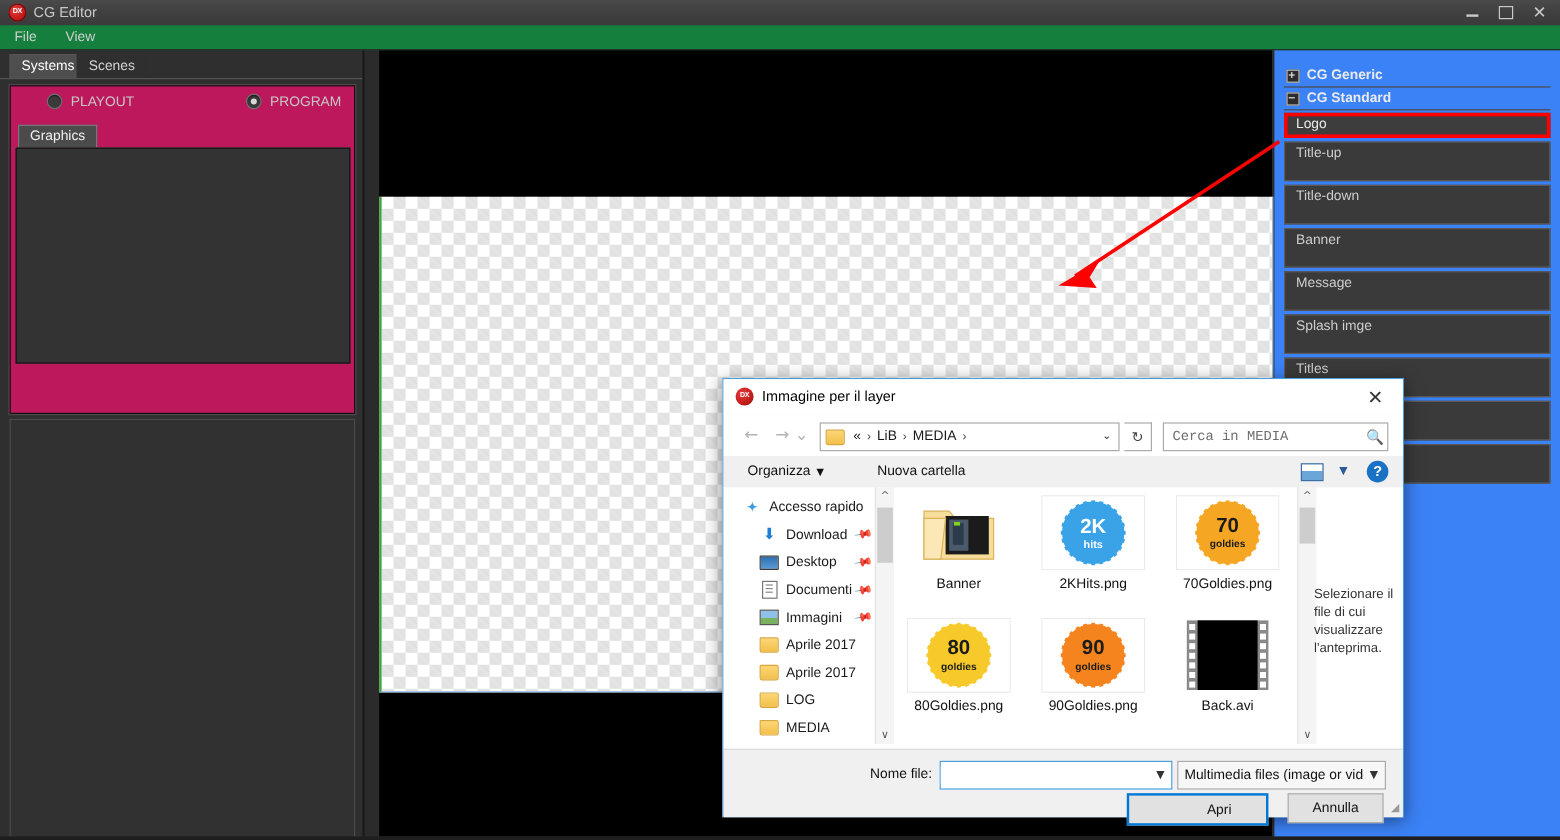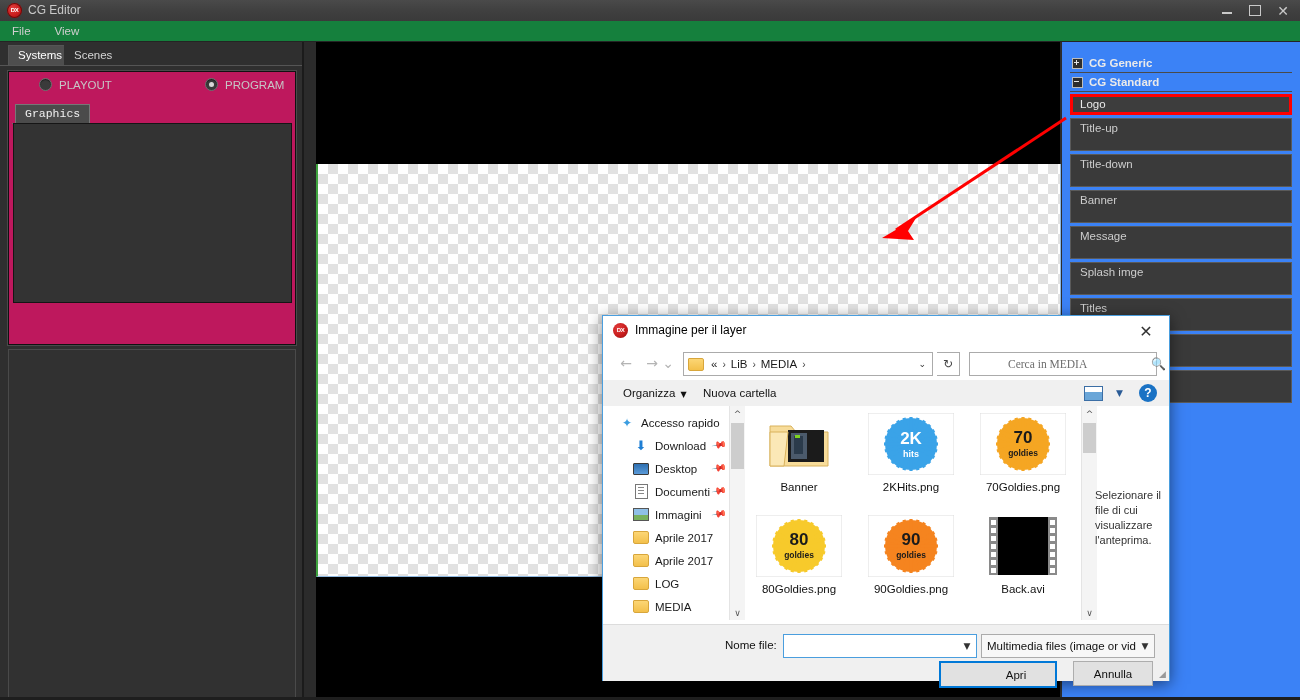--- a/index.html
+++ b/index.html
@@ -42,21 +42,21 @@
   .tab2{background:#2f2f2f;border-color:#2f2f2f;}
 
   .sysbox{position:absolute;left:8px;top:29px;width:286px;height:272px;
     background:#be185d;border:1px solid #111;box-shadow:0 0 0 1px #4a4a4a;}
   .radiorow{position:absolute;left:0;top:6px;width:286px;height:24px;}
   .radio{position:absolute;display:flex;align-items:center;gap:7px;font-size:11.5px;color:#c6c6c6;}
   .rdot{width:11px;height:11px;border-radius:50%;background:#3a3a3a;
     border:1px solid #6f6f6f;box-shadow:0 1px 1px rgba(0,0,0,.5) inset;display:flex;align-items:center;justify-content:center;}
   .rdot.on::after{content:"";width:5px;height:5px;border-radius:50%;background:#d8d8d8;}
 
-  .gtabrow{position:absolute;left:3px;top:32px;width:280px;height:19px;border-bottom:1px solid #6e6e6e;font-family:Liberation Mono, monospace;}
+  .gtabrow{position:absolute;left:3px;top:32px;width:280px;height:19px;border-bottom:1px solid #6e6e6e;}
   .gtab{position:absolute;left:3px;top:0;height:18px;padding:0 9px;font-size:11.5px;color:#f0f0f0;
     line-height:18px;background:#4b4b4b;border:1px solid #777;border-bottom:none;}
   .glist{position:absolute;left:4px;top:51px;width:277px;height:178px;background:#333;
     border:1px solid #151515;}
 
   .lowerbox{position:absolute;left:8px;top:307px;width:286px;height:390px;
     background:#313131;border:1px solid #4a4a4a;}
 
   
   .canvasarea{position:absolute;left:304px;top:42px;width:756px;height:655px;background:#2b2b2b;}
@@ -107,21 +107,21 @@
     background:linear-gradient(to bottom,#fcd675,#f3c04b);border:1px solid #d8a63b;flex:0 0 auto;}
   .crumb{padding:0 1px;}
   .sep{color:#444;padding:0 4px;font-size:10px;}
   .crumb-chev{margin-left:auto;padding-right:6px;font-size:9px;color:#333;font-family:"DejaVu Sans",sans-serif;}
   .refresh{position:absolute;left:334px;top:6px;width:22px;height:22px;border:1px solid #ababab;
     border-left:none;background:#fff;display:flex;align-items:center;justify-content:center;
     font-size:12px;color:#444;font-family:"DejaVu Sans",sans-serif;}
   .searchbox{position:absolute;left:366px;top:6px;width:186px;height:22px;border:1px solid #ababab;
     background:#fff;display:flex;align-items:center;}
   .searchbox input{border:none;outline:none;flex:1;font-size:11.5px;color:#000;padding-left:7px;
-    font-family:Liberation Serif, serif;background:transparent;margin-left:31px;}
+    font-family:Liberation Mono, monospace;background:transparent;}
   .searchbox input::placeholder{color:#6d6d6d;}
   .mag{width:20px;text-align:center;font-size:12px;color:#333;font-family:"DejaVu Sans",sans-serif;}
 
   .toolrow{position:absolute;left:0;top:64px;width:566px;height:26px;background:#f0f0f0;
     border-bottom:1px solid #dcdcdc;}
   .tool{position:absolute;top:0;height:26px;line-height:26px;font-size:11.5px;color:#111;padding:0 8px;}
   .tool .cv{font-size:8px;margin-left:5px;font-family:"DejaVu Sans",sans-serif;}
   .viewic{position:absolute;right:66px;top:6px;width:17px;height:13px;border:1px solid #3b6ea5;
     background:linear-gradient(to bottom,#fff 0 40%,#6aa6d8 40% 100%);}
   .viewcv{position:absolute;right:46px;top:8px;font-size:9px;color:#2a5b96;font-family:"DejaVu Sans",sans-serif;}
@@ -307,21 +307,21 @@
       <div class="searchbox">
         <input type="text" placeholder="Cerca in MEDIA" style="">
         <span class="mag">🔍</span>
       </div>
     </div>
 
     <div class="toolrow">
       <div class="tool" style="left:12px;">
         <span>Organizza</span><span class="cv">▼</span>
       </div>
-      <div class="tool" style="left:92px;">Nuova cartella</div>
+      <div class="tool" style="left:120px;">Nuova cartella</div>
       <div class="viewic"></div>
       <div class="viewcv">▼</div>
       <div class="helpic">?</div>
     </div>
 
     <div class="dlg-body">
 
       <div class="navpane">
         <div class="nav-it">
           <span class="nav-ic ic-star">✦</span>

